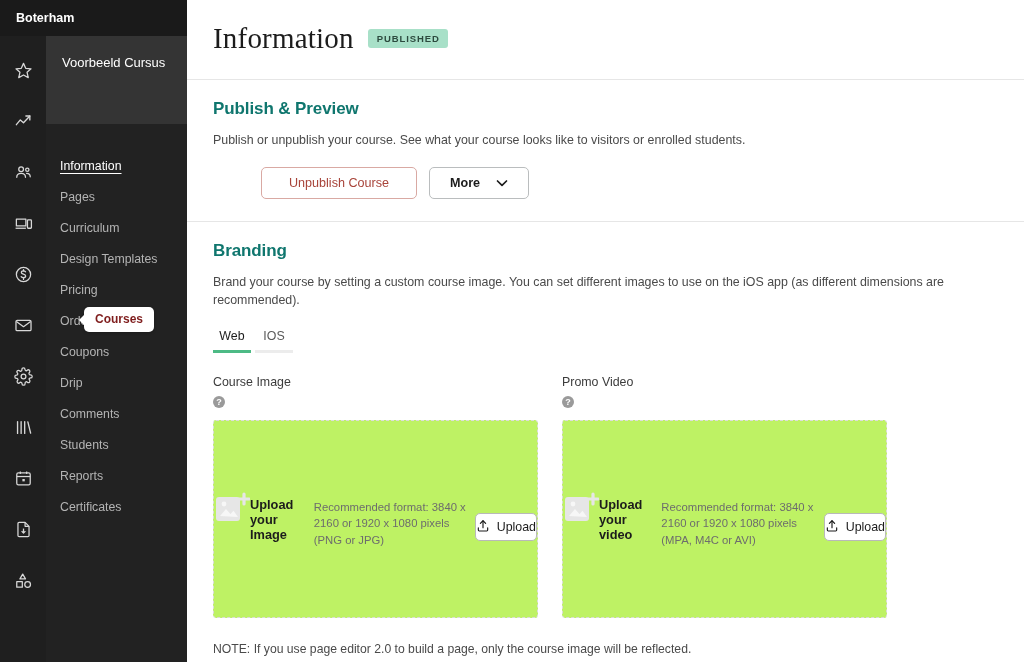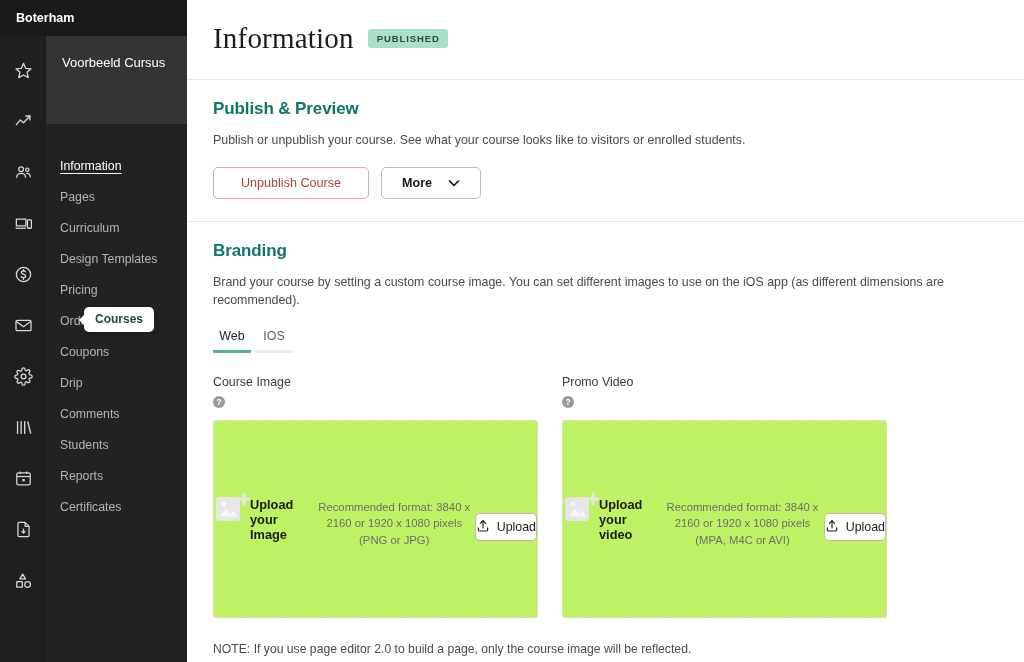--- a/index.html
+++ b/index.html
@@ -63,21 +63,21 @@
     color: #ffffff;
     text-decoration: underline;
     text-underline-offset: 3px;
   }
 
   
   .tooltip {
     position: absolute;
     left: 38px; top: 307px;
     background: #ffffff;
-    color: #14532d;
+    color: #7f1d1d;
     font-size: 12px; font-weight: bold;
     padding: 5px 11px 6px 11px;
     border-radius: 5px;
     z-index: 40;
     box-shadow: 0 1px 3px rgba(0,0,0,.25);
     white-space: nowrap;
   }
   .tooltip::before {
     content: "";
     position: absolute;
@@ -122,21 +122,21 @@
   .section-title {
     font-size: 17px; font-weight: bold; color: #0f766e;
     letter-spacing: -.1px;
   }
   .section-desc {
     font-size: 12.4px; color: #4a4a4a;
     margin-top: 13px;
     line-height: 1.4;
   }
 
-  .btnrow { display: flex; gap: 12px; margin-top: 18px; }
+  .btnrow { display: flex; gap: 12px; margin-top: 18px; margin-left: 48px; }
   .btn {
     height: 32px;
     border-radius: 5px;
     display: inline-flex; align-items: center; justify-content: center;
     font-size: 12.6px; font-weight: 500;
     background: #ffffff;
     cursor: pointer;
     user-select: none;
   }
   .btn-unpublish {
@@ -192,21 +192,21 @@
     display: flex; flex-direction: row;
     align-items: center; justify-content: center;
     background: #bef264;
   }
   .ph-icon { margin-bottom: 18px; }
   .dz-title {
     font-size: 12.8px; font-weight: bold; color: #1c1c1c;
   }
   .dz-sub {
     font-size: 11.3px; color: #6d6d6d;
-    text-align: center; margin-top: 9px; line-height: 1.45;
+    text-align: left; margin-top: 9px; line-height: 1.45;
   }
   .upload-btn {
     margin-top: 16px;
     height: 28px; width: 92px;
     border: 1px solid #b9b9b9;
     border-radius: 5px;
     background: #ffffff;
     display: inline-flex; align-items: center; justify-content: center;
     gap: 7px;
     font-size: 12.4px; font-weight: 500; color: #1c1c1c;

